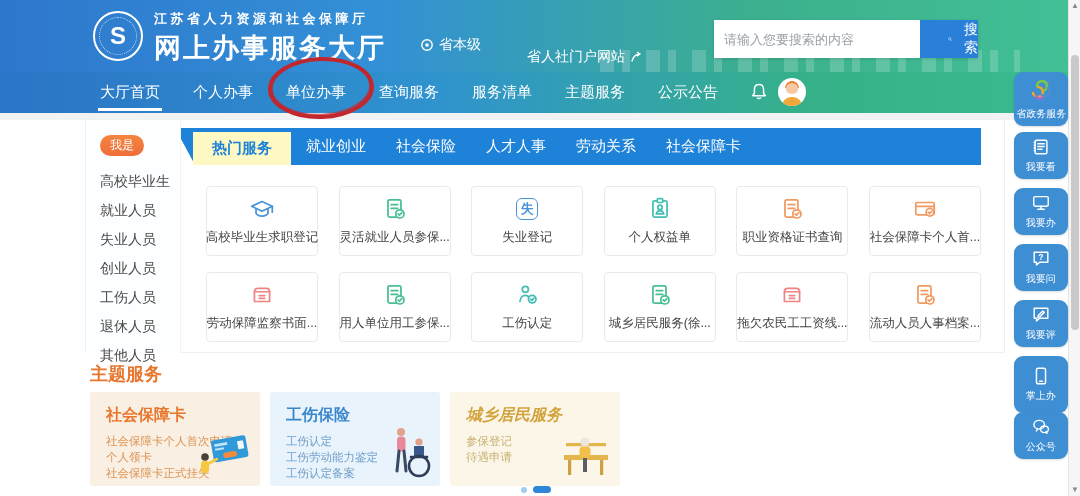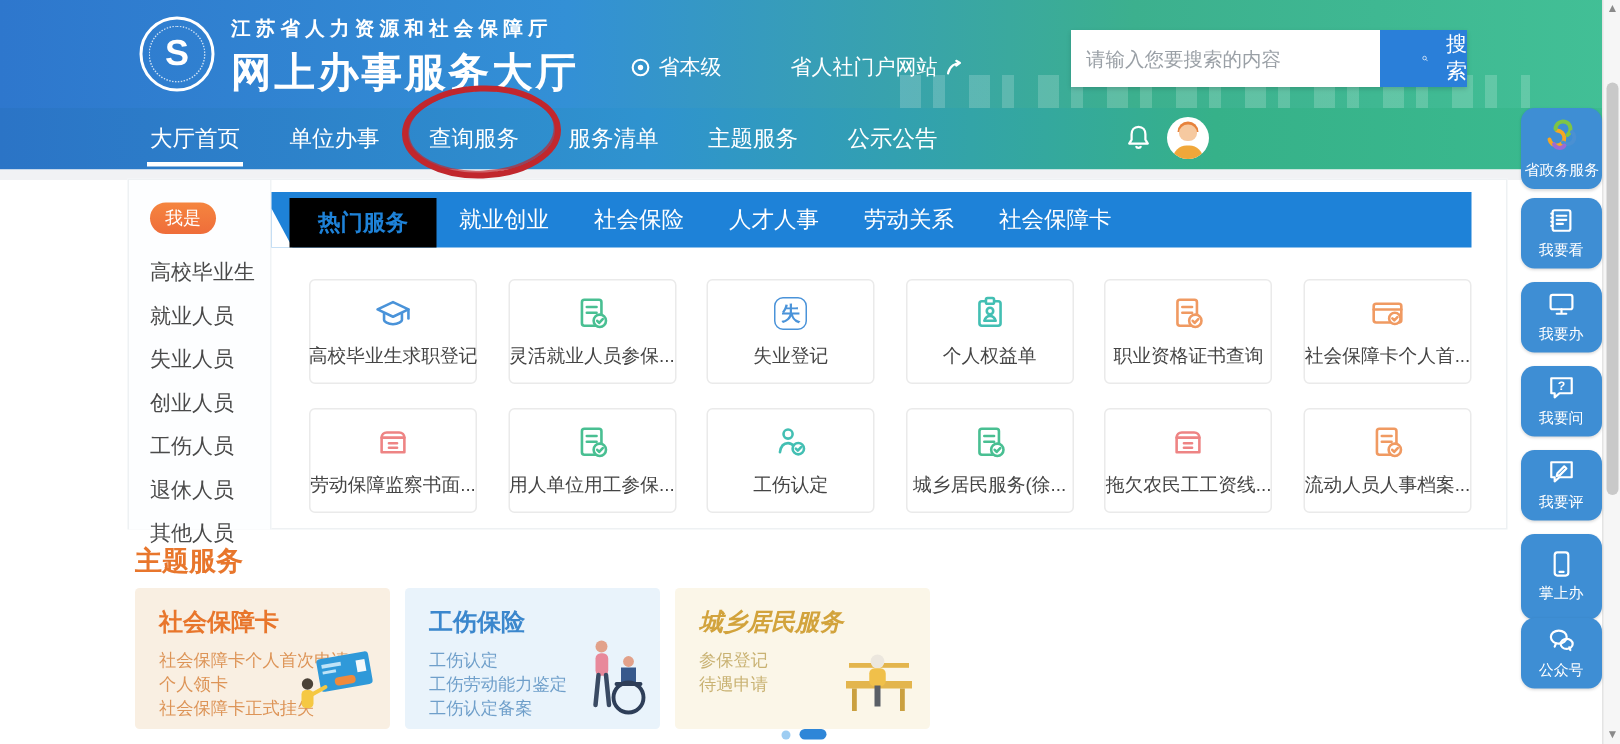--- a/index.html
+++ b/index.html
@@ -52,21 +52,21 @@
   .role-rail { position:absolute; left:0; top:0; width:95px; height:233px; background:#fdfeff; border-right:1px solid #f0f3f5; }
   .role-badge { position:absolute; left:14px; top:15px; width:44px; height:21px; background:linear-gradient(#f5853f,#ef6d3a);
     color:#fff; font-size:12px; border-radius:11px; display:flex; align-items:center; justify-content:center; }
   .role-list { position:absolute; left:14px; top:47px; }
   .role-item { font-size:14px; color:#4a4a4a; height:29px; line-height:29px; white-space:nowrap; cursor:pointer; }
 
   .tabbar { position:absolute; left:95px; top:8px; width:800px; height:37px; background:#1e82d8; display:flex;
     align-items:stretch; padding-left:12px; }
   .tabbar::before { content:""; position:absolute; left:0; bottom:0; border-left:14px solid #fff; border-top:26px solid transparent; }
   .tab { color:#fff; font-size:15px; display:flex; align-items:center; padding:0 15px; cursor:pointer; position:relative; }
-  .tab.active { background:#000000; color:#1e82d8; margin-top:4px; font-weight:bold; padding:0 19px; }
+  .tab.active { background:#fef9c3; color:#1e82d8; margin-top:4px; font-weight:bold; padding:0 19px; }
 
   .services-grid { position:absolute; left:120px; top:66px; width:775px; display:flex; flex-wrap:wrap;
     justify-content:space-between; row-gap:16px; }
   .service-card { width:112px; height:70px; background:#fff; border:1px solid #eaeaea; border-radius:4px;
     display:flex; flex-direction:column; align-items:center; justify-content:center; gap:7px; cursor:pointer; }
   .service-icon { height:26px; display:flex; align-items:center; justify-content:center; }
   .service-icon svg { display:block; }
   .char-icon { display:inline-flex; width:22px; height:22px; border:1.6px solid currentColor; border-radius:6px;
     align-items:center; justify-content:center; font-size:13px; font-weight:bold; }
   .service-label { font-size:12.5px; color:#444; white-space:nowrap; }
@@ -110,41 +110,42 @@
       <div class="org-title">江苏省人力资源和社会保障厅</div>
       <div class="site-title">网上办事服务大厅</div>
     </div>
     <div class="hdr-link" style="left:420px;">
       <svg width="14" height="14" viewBox="0 0 14 14">
           <circle cx="7" cy="7" r="5.2" fill="none" stroke="#fff" stroke-width="1.4"></circle>
           <circle cx="7" cy="7" r="1.8" fill="#fff"></circle>
         </svg>
       <span>省本级</span>
     </div>
-    <div class="hdr-link" style="left:527px;">
+    <div class="hdr-link" style="left:527px;margin-top:12px;">
       <span>省人社门户网站</span>
       <svg width="15" height="13" viewBox="0 0 15 13">
           <path d="M2 10 C3 5 7 3 10 3 M10 3 l-2.5-1.5 M10 3 l-2.5 1.8" fill="none" stroke="#fff" stroke-width="1.4" stroke-linecap="round"></path>
         </svg>
     </div>
     <div class="search-wrap">
       <input class="search-input" value="" placeholder="请输入您要搜索的内容" style="">
       <button class="search-btn">
         <svg width="14" height="14" viewBox="0 0 14 14">
             <circle cx="6" cy="6" r="4.2" fill="none" stroke="#fff" stroke-width="1.6"></circle>
             <path d="M9.2 9.2 L12.6 12.6" stroke="#fff" stroke-width="1.6" stroke-linecap="round"></path>
           </svg>
         <span>搜索</span>
       </button>
     </div>
   </div>
 
   <div class="navbar">
     <div class="nav-items">
         <div class="nav-item active">大厅首页</div>
+        <div class="nav-item">个人办事</div>
         <div class="nav-item">单位办事</div>
         <div class="nav-item">查询服务</div>
         <div class="nav-item">服务清单</div>
         <div class="nav-item">主题服务</div>
         <div class="nav-item">公示公告</div>
       </div>
     <svg class="nav-bell" viewBox="0 0 22 22">
       <path d="M11 3.5 c-3 0 -4.6 2.2 -4.6 5 v3.6 l-1.6 2.6 h12.4 l-1.6-2.6 v-3.6 c0-2.8 -1.6-5 -4.6-5z" fill="none" stroke="#fff" stroke-width="1.5" stroke-linejoin="round"></path>
       <path d="M9.3 16.4 a1.8 1.8 0 0 0 3.4 0" fill="none" stroke="#fff" stroke-width="1.5"></path>
     </svg>

